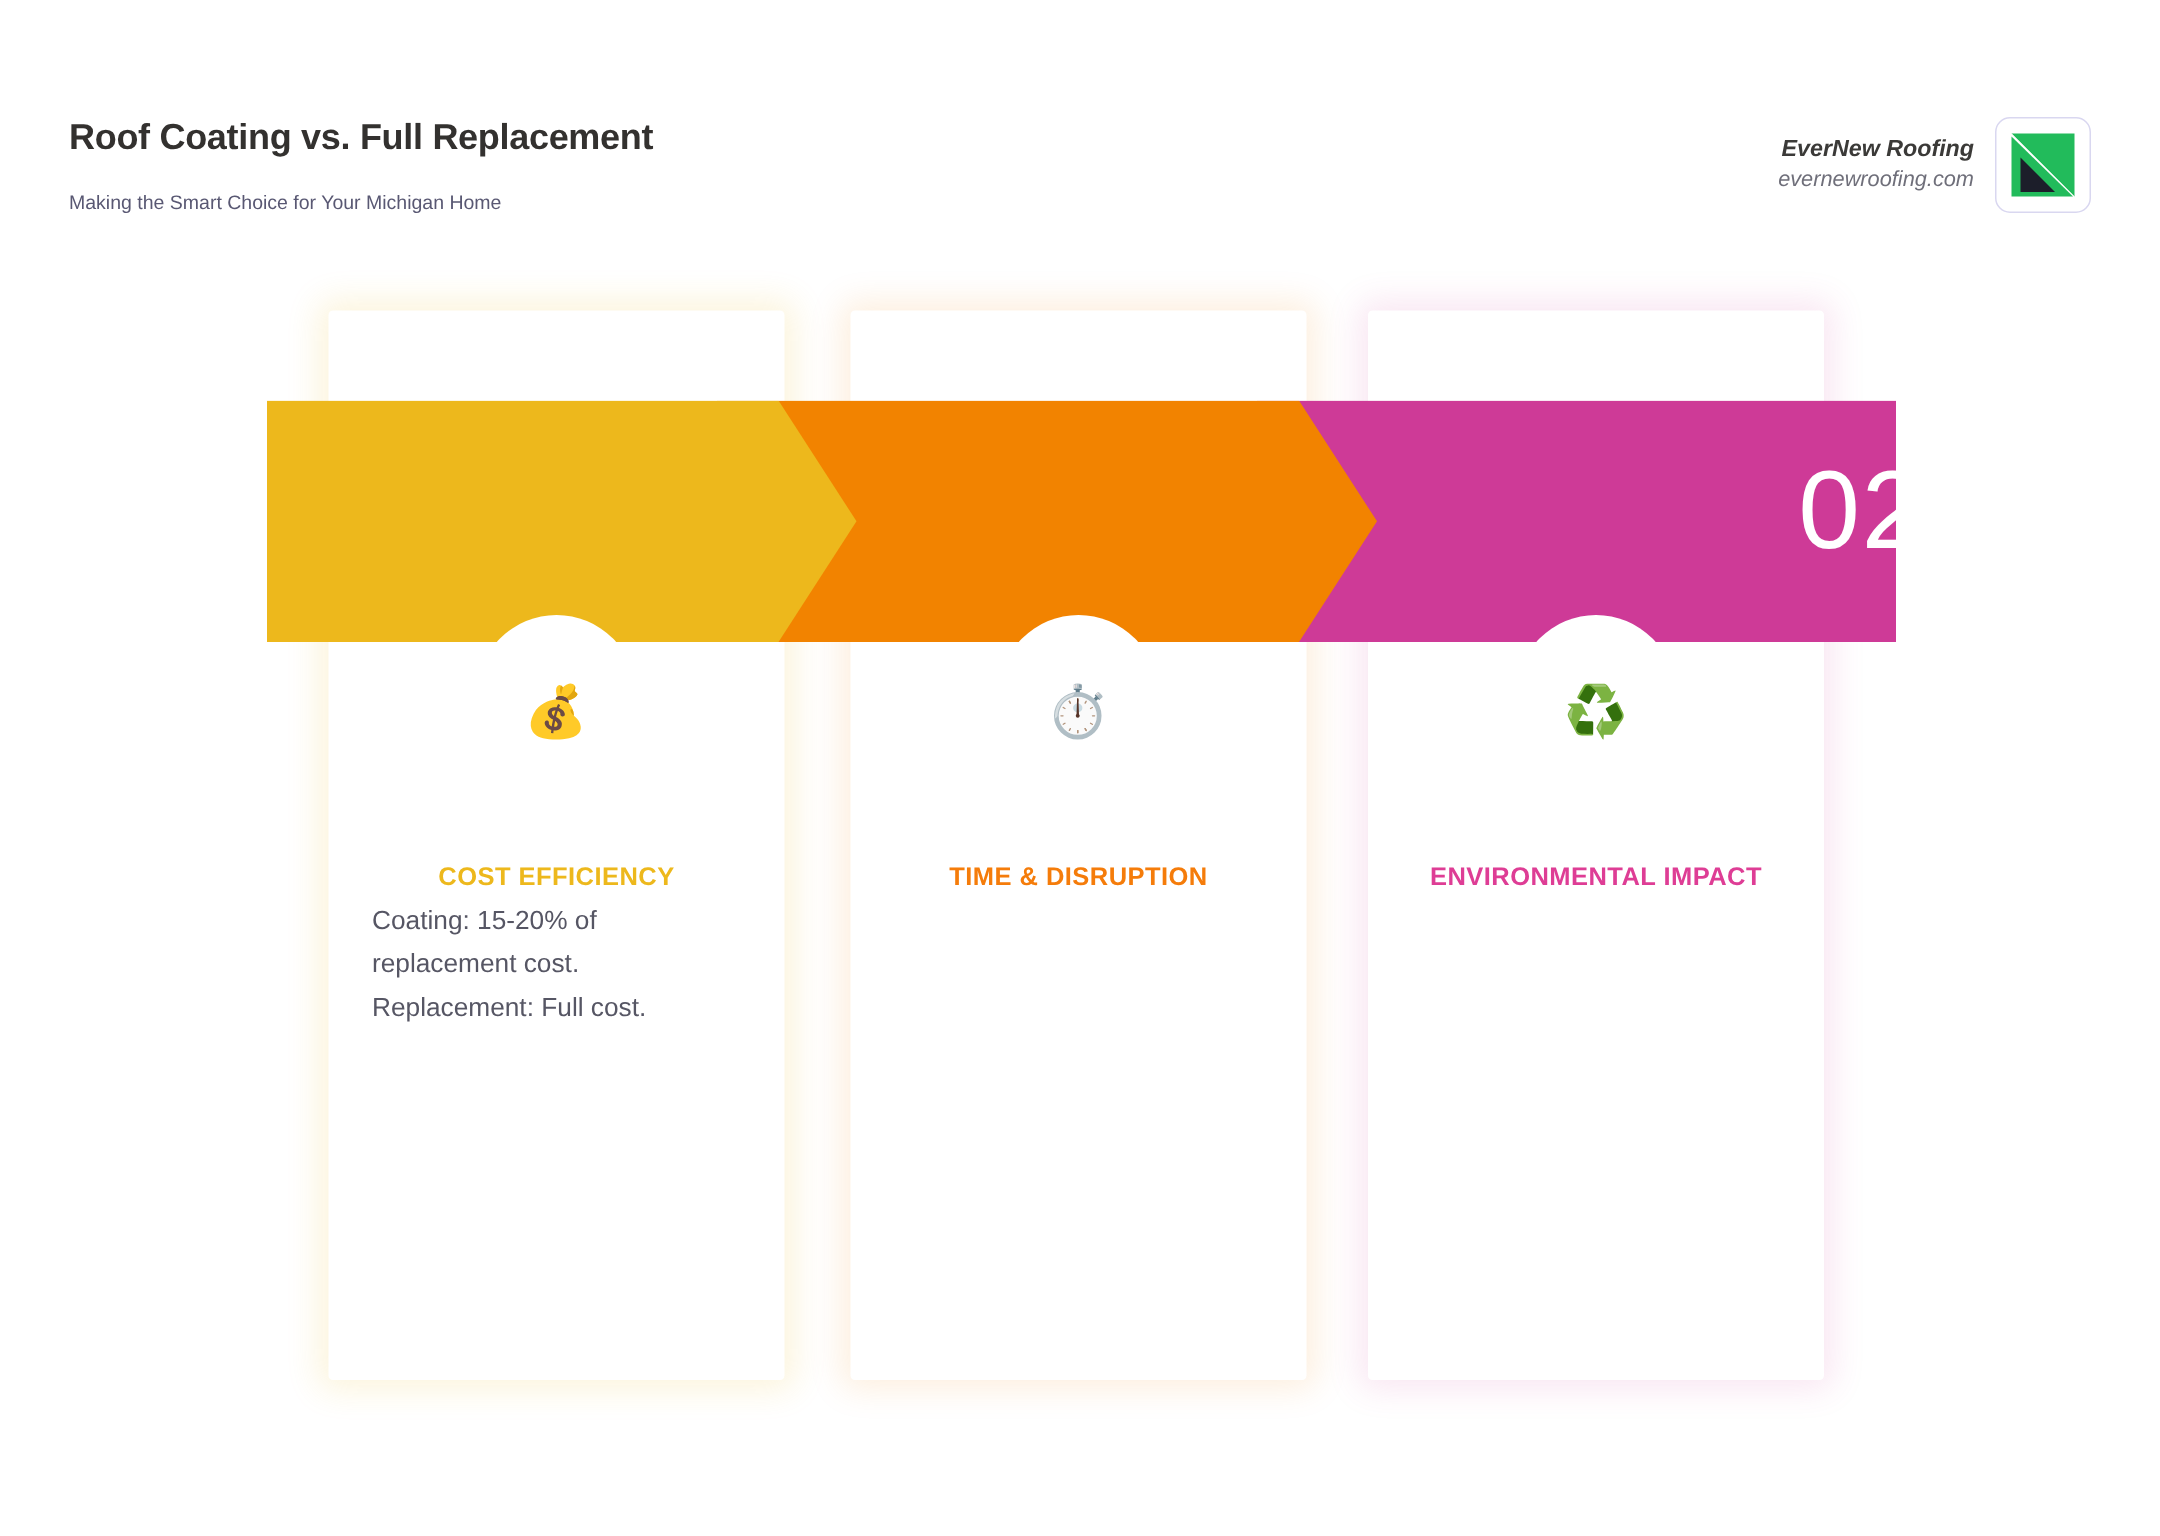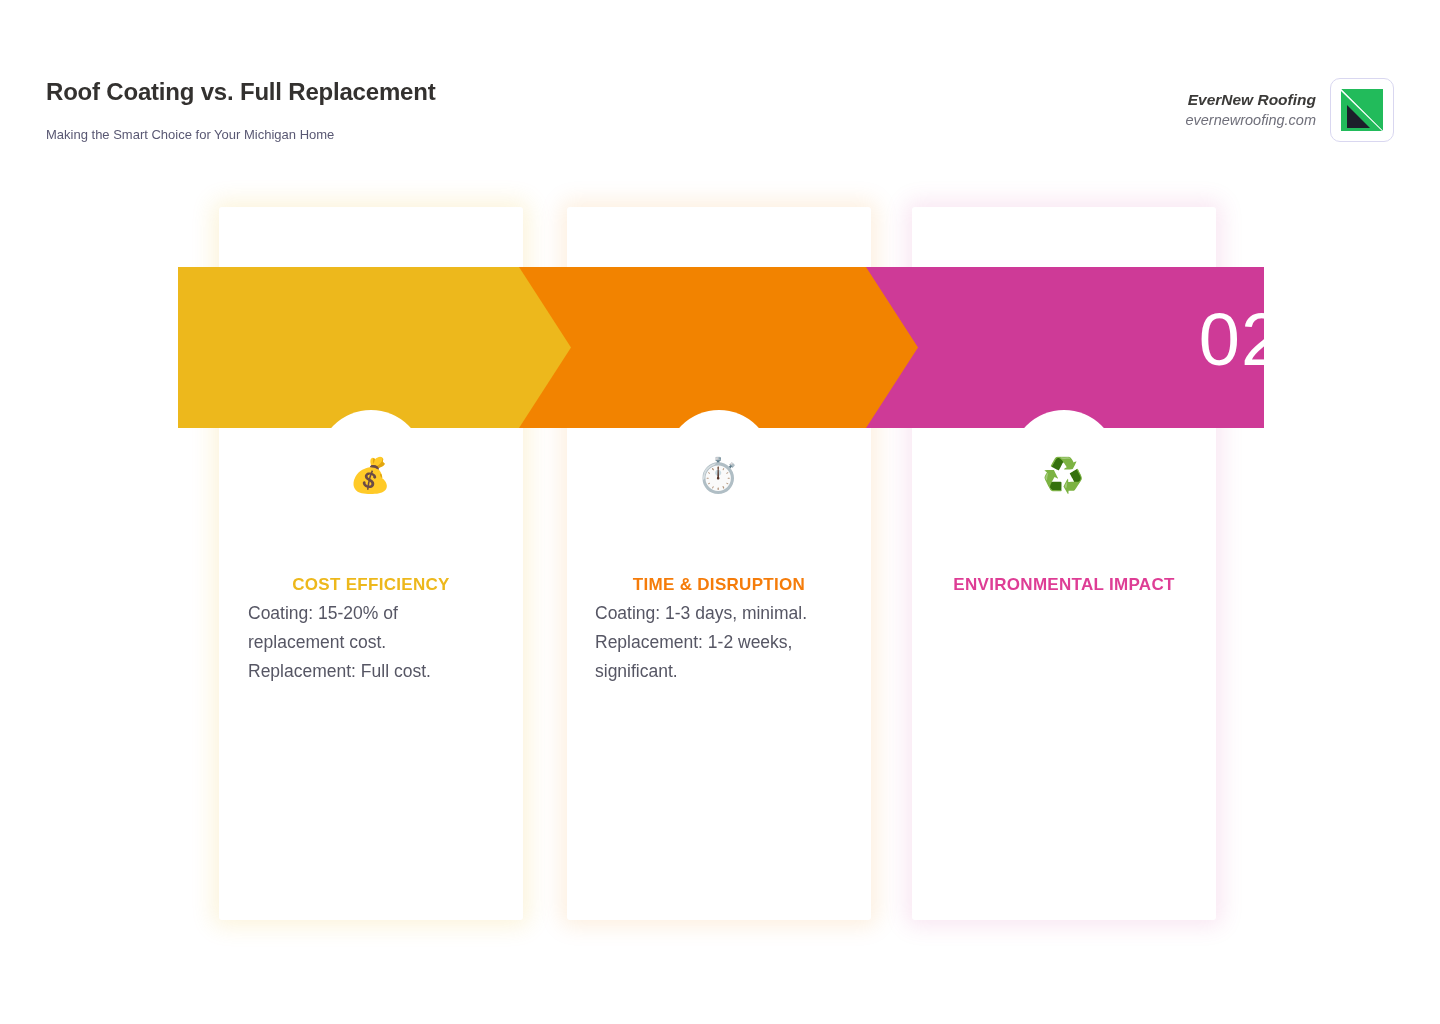--- a/index.html
+++ b/index.html
@@ -126,21 +126,20 @@
         <div class="card-emoji">💰</div>
         <div class="card-heading">COST EFFICIENCY</div>
         <div class="card-body">Coating: 15-20% of replacement cost. Replacement: Full cost.</div>
       </div>
     </div>
 
     <div class="card c2">
       <div class="card-inner">
         <div class="card-emoji">⏱️</div>
         <div class="card-heading">TIME &amp; DISRUPTION</div>
-        <div class="card-body">Coating: 1-3 days, minimal. Replacement: 1-2 weeks, significant.</div>
       </div>
     </div>
 
     <div class="card c3">
       <div class="card-inner">
         <div class="card-emoji">♻️</div>
         <div class="card-heading">ENVIRONMENTAL IMPACT</div>
       </div>
     </div>
   </div>

